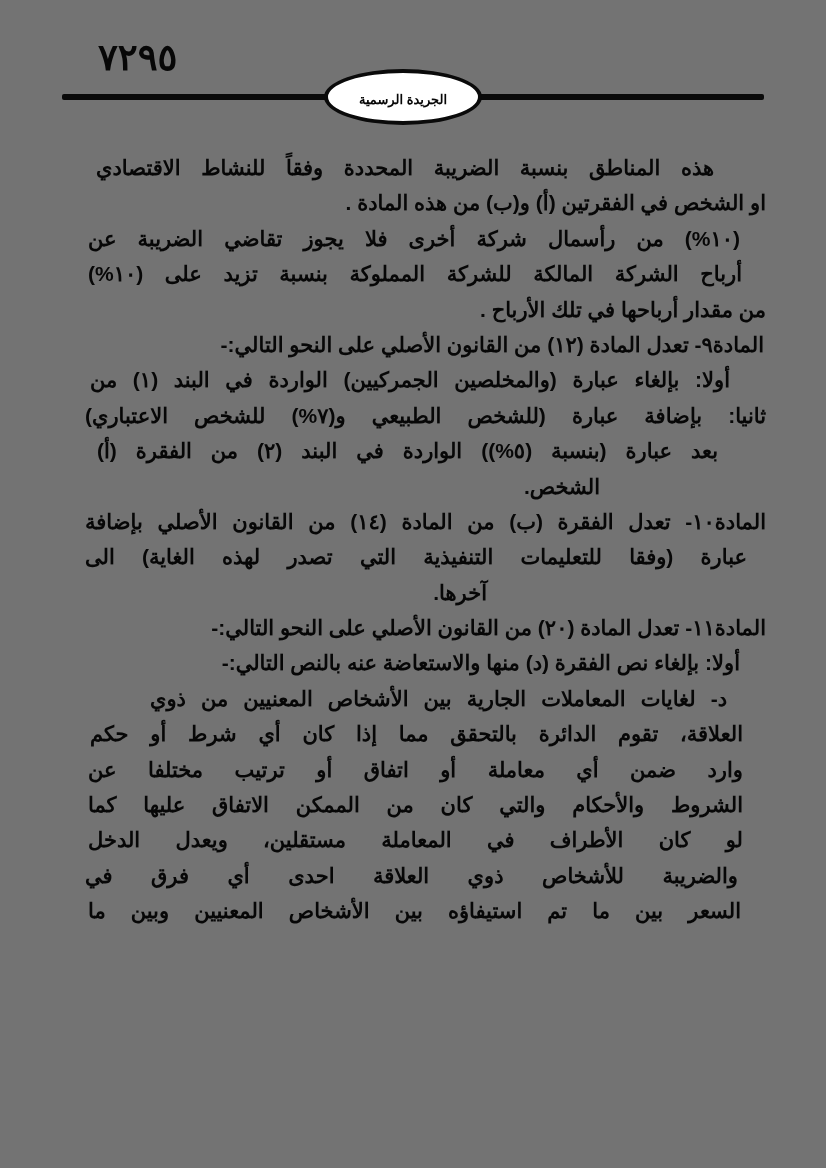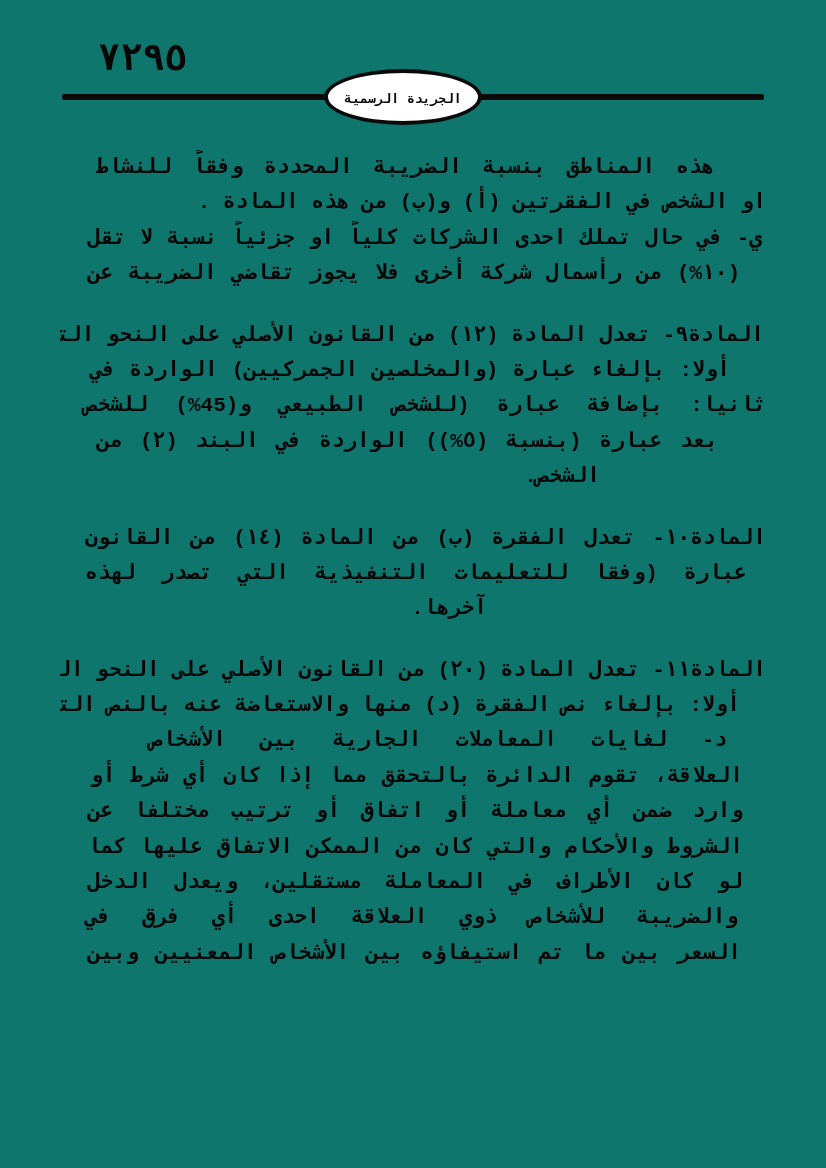--- a/index.html
+++ b/index.html
@@ -4,23 +4,23 @@
 <style>
   html, body {
     margin: 0;
     padding: 0;
     background: #ffffff;
   }
   .page {
     position: relative;
     width: 826px;
     height: 1168px;
-    background: #0f766e;
+    background: #737373;
     overflow: hidden;
-    font-family: Liberation Mono, monospace;
+    font-family: Liberation Sans, sans-serif;
     color: #070707;
   }
   .page-number {
     position: absolute;
     top: 36px;
     left: 98px;
     font-size: 37px;
     font-weight: 700;
     letter-spacing: 2px;
     direction: ltr;
@@ -72,43 +72,44 @@
     overflow: hidden;
     white-space: nowrap;
   }
   .line.justify {
     white-space: normal;
     text-align: justify;
     text-align-last: justify;
   }
   .line.center { text-align: right; }
   .line.right  { text-align: right; }
-  .line.gap    { margin-top: 26px; }
+  .line.gap    { }
 </style>
 </head>
 <body>
 
 <div class="page">
 
   <div class="page-number">٧٢٩٥</div>
 
   <div class="header-rule"></div>
 
   <div class="gazette-seal">
     <span>الجريدة الرسمية</span>
   </div>
 
   <div class="doc-body" id="doc-body">
       <div class="line justify" style="padding-right: 52px; padding-left: 36px;">هذه المناطق بنسبة الضريبة المحددة وفقاً للنشاط الاقتصادي</div>
       <div class="line center" style="padding-right: 0px; padding-left: 0px;">او الشخص في الفقرتين (أ) و(ب) من هذه المادة .</div>
-      <div class="line justify" style="padding-right: 4px; padding-left: 28px;">ي- في حال تملك احدى الشركات كلياً او جزئياً نسبة لا تقل عن</div>
       <div class="line justify" style="padding-right: 26px; padding-left: 28px;">(١٠%) من رأسمال شركة أخرى فلا يجوز تقاضي الضريبة عن</div>
+      <div class="line justify" style="padding-right: 24px; padding-left: 28px;">أرباح الشركة المالكة للشركة المملوكة بنسبة تزيد على (١٠%)</div>
+      <div class="line center" style="padding-right: 0px; padding-left: 0px;">من مقدار أرباحها في تلك الأرباح .</div>
       <div class="line right gap" style="padding-right: 2px; padding-left: 0px;">المادة٩- تعدل المادة (١٢) من القانون الأصلي على النحو التالي:-</div>
       <div class="line justify" style="padding-right: 36px; padding-left: 30px;">أولا: بإلغاء عبارة (والمخلصين الجمركيين) الواردة في البند (١) من</div>
-      <div class="line justify" style="padding-right: 0px; padding-left: 25px;">ثانيا: بإضافة عبارة (للشخص الطبيعي و(45%) للشخص الاعتباري)</div>
+      <div class="line justify" style="padding-right: 0px; padding-left: 25px;">ثانيا: بإضافة عبارة (للشخص الطبيعي و(٧%) للشخص الاعتباري)</div>
       <div class="line justify" style="padding-right: 48px; padding-left: 37px;">بعد عبارة (بنسبة (٥%)) الواردة في البند (٢) من الفقرة (أ)</div>
       <div class="line right" style="padding-right: 166px; padding-left: 0px;">الشخص.</div>
       <div class="line justify gap" style="padding-right: 0px; padding-left: 25px;">المادة١٠- تعدل الفقرة (ب) من المادة (١٤) من القانون الأصلي بإضافة</div>
       <div class="line justify" style="padding-right: 19px; padding-left: 25px;">عبارة (وفقا للتعليمات التنفيذية التي تصدر لهذه الغاية) الى</div>
       <div class="line right" style="padding-right: 279px; padding-left: 0px;">آخرها.</div>
       <div class="line right gap" style="padding-right: 0px; padding-left: 0px;">المادة١١- تعدل المادة (٢٠) من القانون الأصلي على النحو التالي:-</div>
       <div class="line right" style="padding-right: 26px; padding-left: 0px;">أولا: بإلغاء نص الفقرة (د) منها والاستعاضة عنه بالنص التالي:-</div>
       <div class="line justify" style="padding-right: 39px; padding-left: 90px;">د-  لغايات المعاملات الجارية بين الأشخاص المعنيين من ذوي</div>
       <div class="line justify" style="padding-right: 23px; padding-left: 30px;">العلاقة، تقوم الدائرة بالتحقق مما إذا كان أي شرط أو حكم</div>
       <div class="line justify" style="padding-right: 23px; padding-left: 28px;">وارد ضمن أي معاملة أو اتفاق أو ترتيب مختلفا عن</div>

